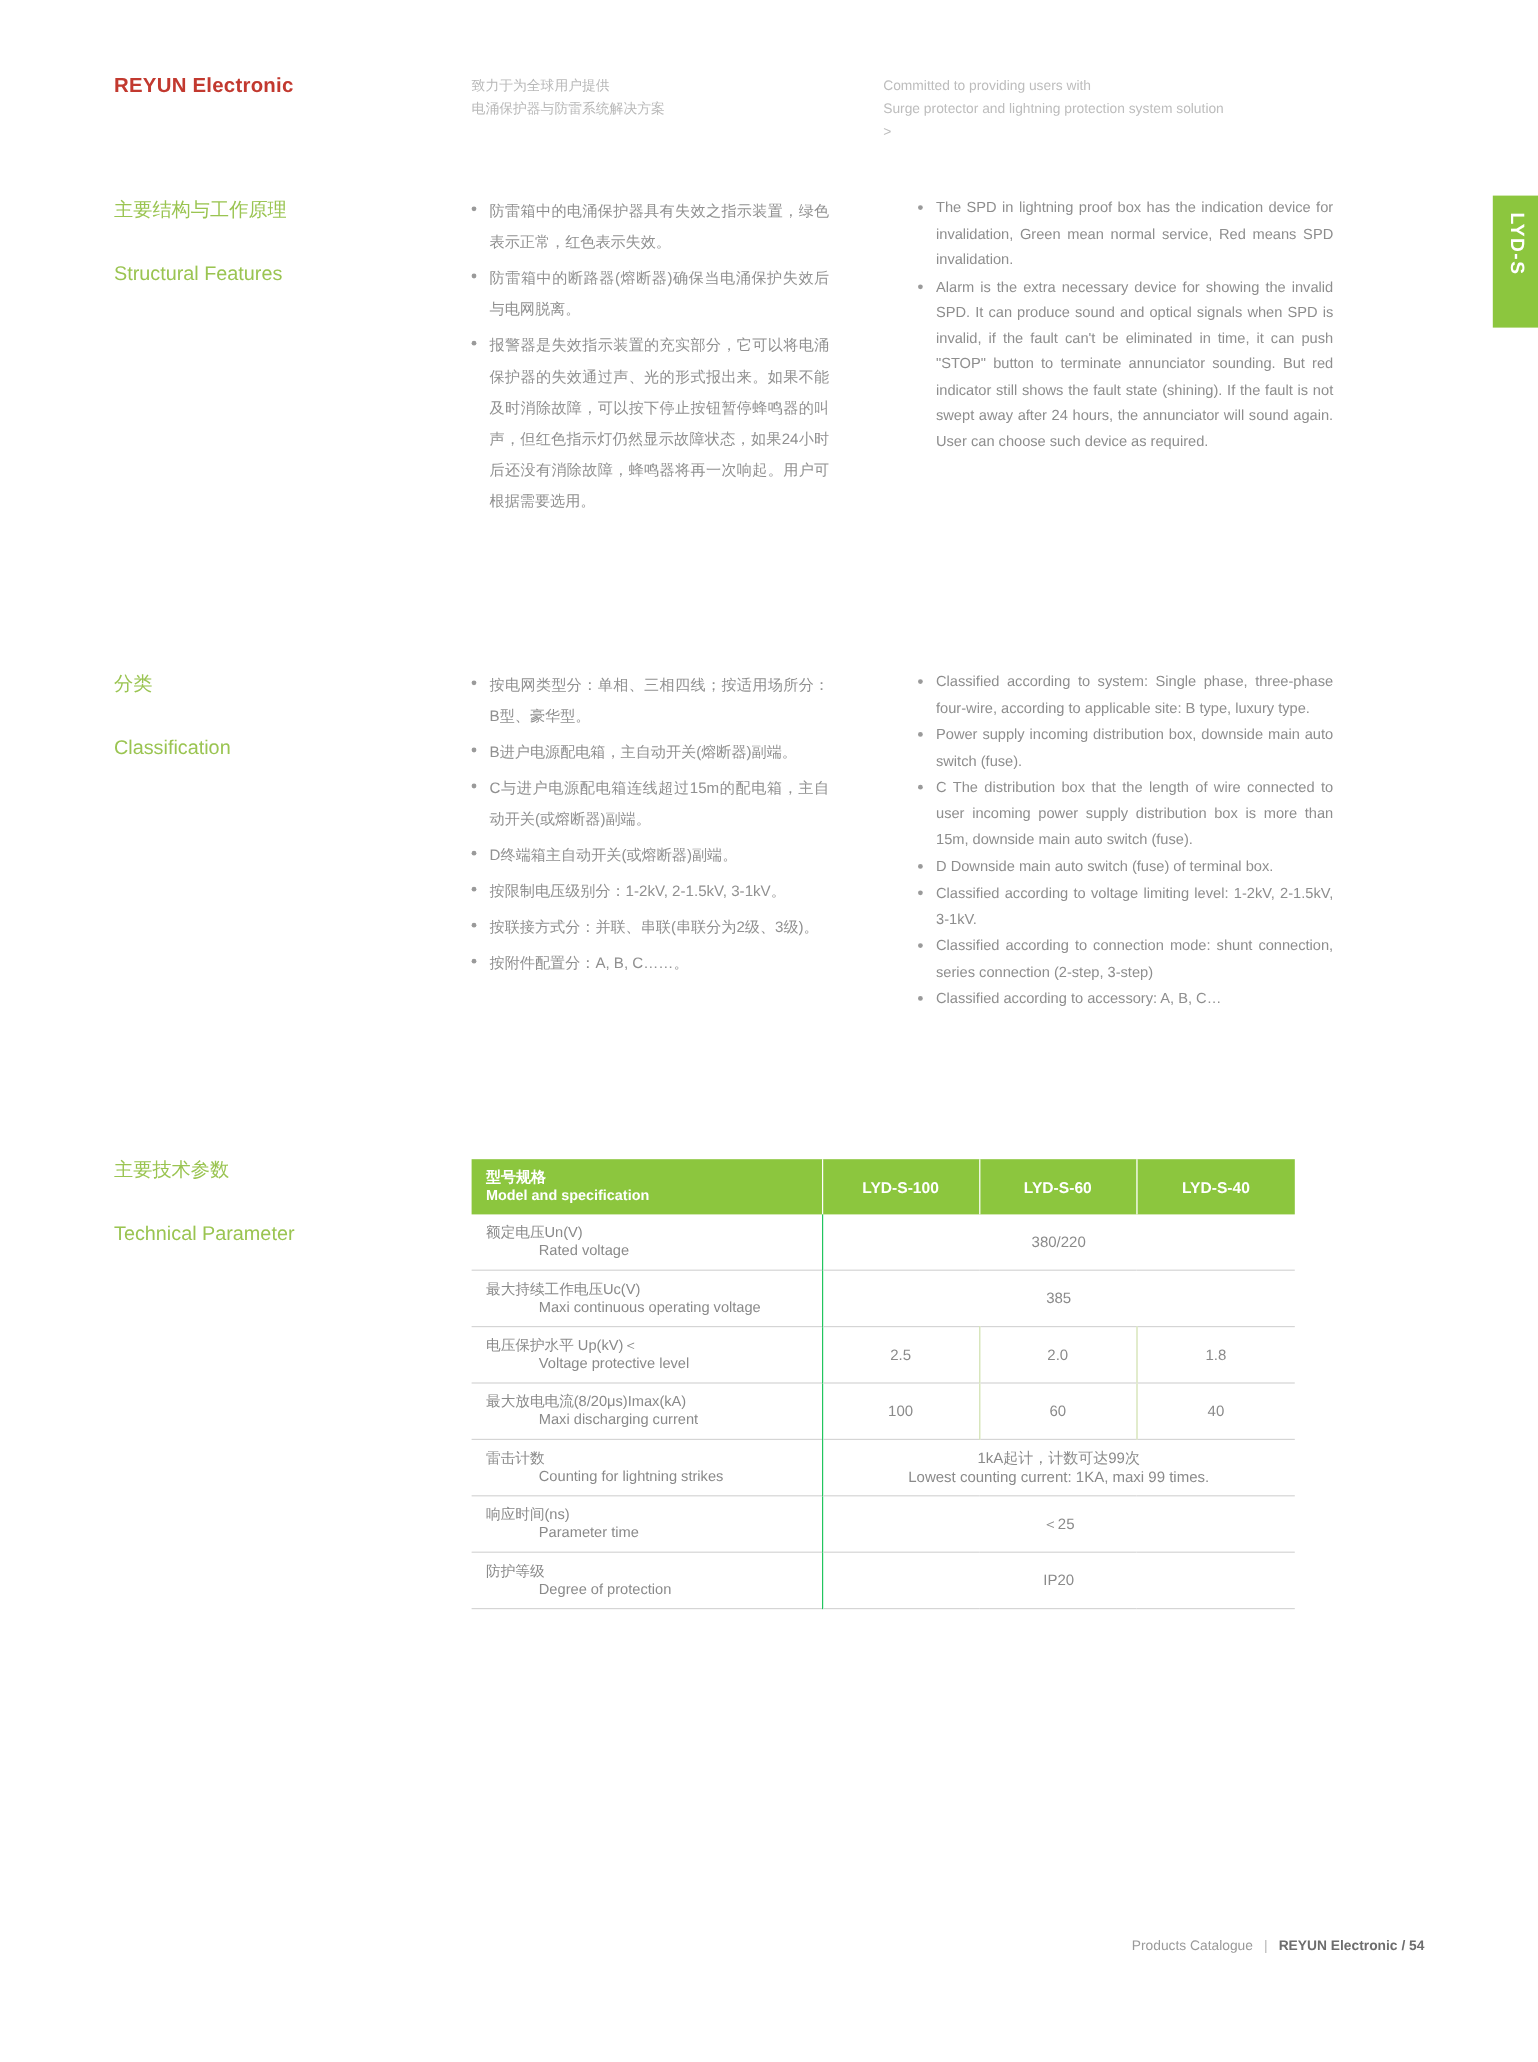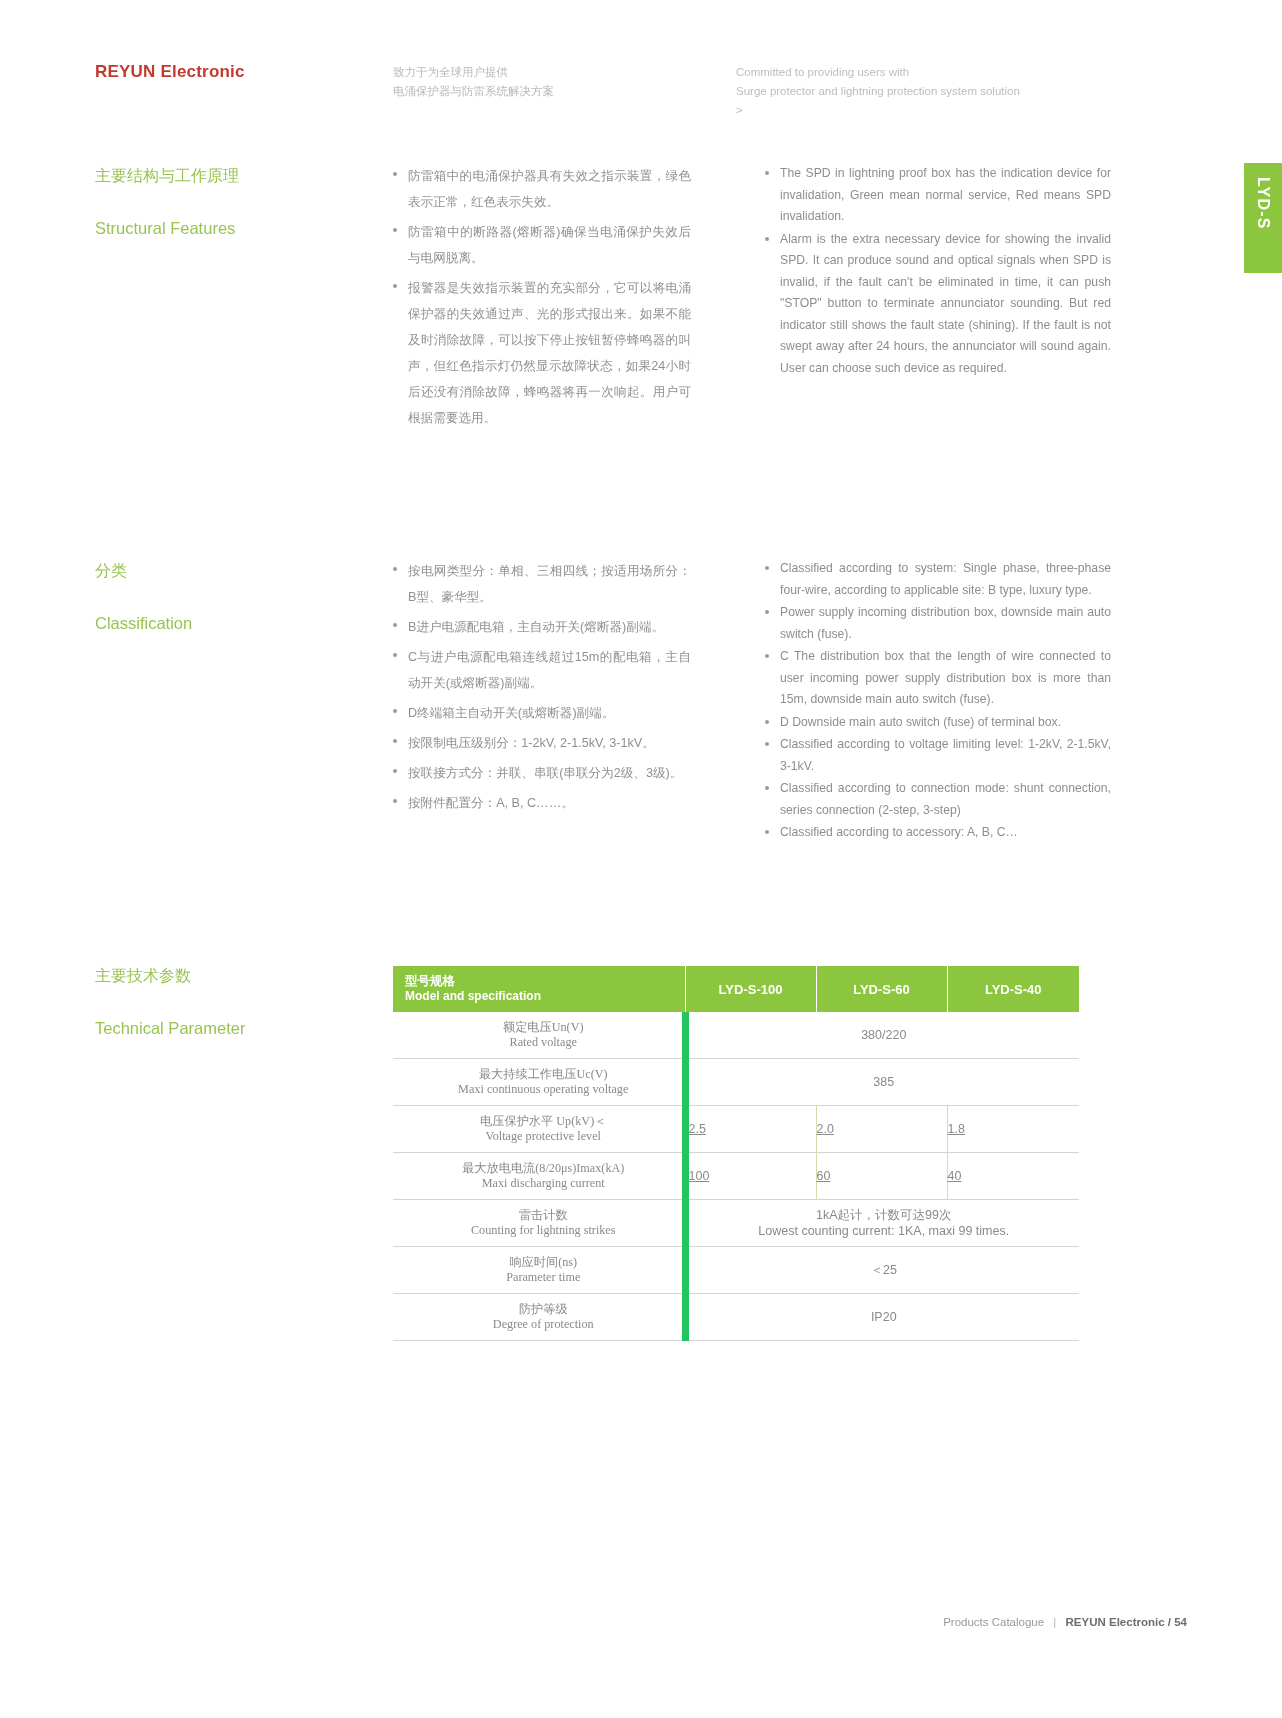--- a/index.html
+++ b/index.html
@@ -189,44 +189,44 @@
     display: block;
   }
   .th-model-name {
     font-size: 13px;
     font-weight: bold;
     text-align: center;
   }
   table.spec tbody tr { border-bottom: 1px solid #d5d5d5; }
   table.spec tbody tr:last-child { border-bottom: 1px solid #d5d5d5; }
   td.param {
-    text-align: center;
+    text-align: left;
     padding: 8px 0 8px 12px !important;
-    border-right: 7px solid #22c55e;
+    border-right: 1px solid #22c55e;
     height: 28px;
-    font-family: Liberation Serif, serif;
   }
   td.param .cn {
     display: block;
     font-size: 12.2px;
     line-height: 15px;
     color: #8a8a8a;
   }
   td.param .en {
     display: block;
     font-size: 12.2px;
     line-height: 15px;
     color: #8a8a8a;
+    margin-left: 44px;
   }
   td.val {
+    text-align: center;
     font-size: 12.5px;
     color: #8a8a8a;
     border-right: 1px solid #cfe0ad;
     height: 28px;
-    text-decoration: underline;
   }
   td.val:last-child { border-right: none; }
   td.val-span {
     text-align: center;
     font-size: 12.5px;
     color: #8a8a8a;
     height: 28px;
   }
   td.val-span .cn {
     display: block;

